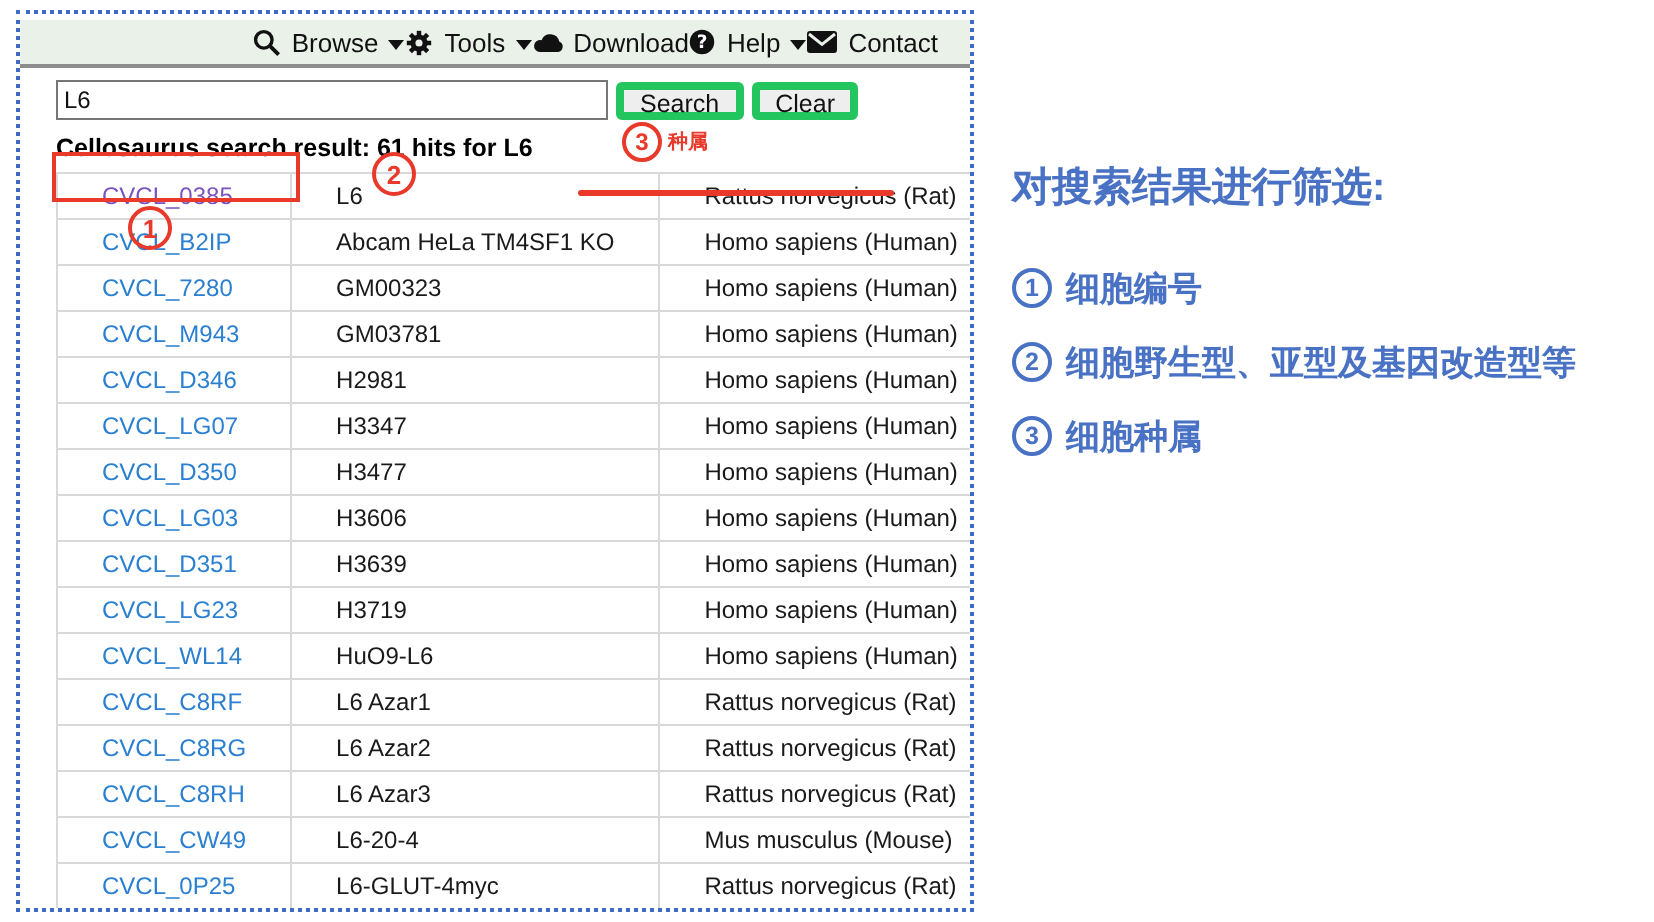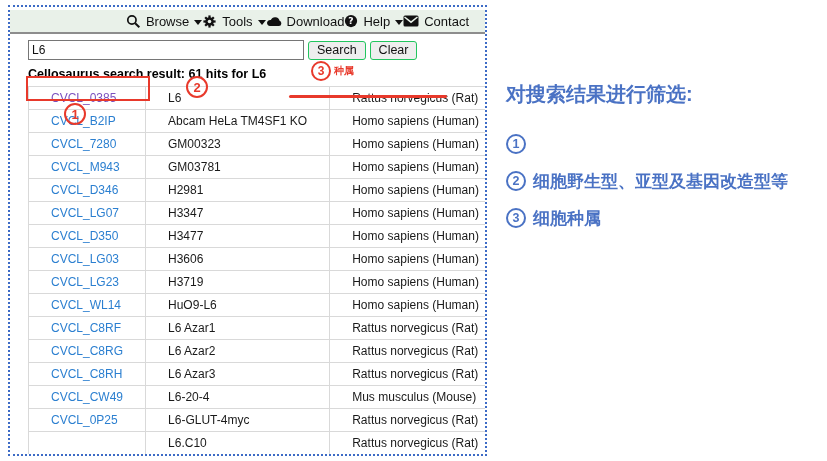--- a/index.html
+++ b/index.html
@@ -30,21 +30,21 @@
     border-top:5px solid #111;
   }
 
   .search-row { margin:6px 0 0 18px; display:flex; align-items:center; gap:4px; }
   .search-input {
     width:268px; height:18px; border:1px solid #767676; font-size:12px;
     padding:0 3px; font-family:inherit; box-sizing:content-box; background:#fff; color:#111;
   }
   .btn {
     height:19px; padding:0 8px; font-size:12.5px; font-family:inherit;
-    background:#eeeeee; border:1px solid #22c55e; border-radius:3px; color:#111; cursor:pointer;
+    background:#eeeeee; border:4px solid #22c55e; border-radius:3px; color:#111; cursor:pointer;
   }
 
   .result-line { margin:7px 0 5px 18px; font-size:12.5px; font-weight:bold; color:#000; }
 
   table.results { border-collapse:collapse; margin-left:18px; table-layout:fixed; }
   table.results td {
     border:1px solid #d9d9d9; font-size:12px; color:#1a1a1a;
     padding:3px 22px; line-height:16px; white-space:nowrap; overflow:hidden;
   }
   .acc-link { color:#2b7fd0; text-decoration:none; cursor:pointer; }
@@ -195,20 +195,25 @@
           <td>H3477</td>
           <td>Homo sapiens (Human)</td>
         </tr>
 
         <tr>
           <td><a class="acc-link">CVCL_LG03</a></td>
           <td>H3606</td>
           <td>Homo sapiens (Human)</td>
         </tr>
 
+        <tr>
+          <td><a class="acc-link">CVCL_D351</a></td>
+          <td>H3639</td>
+          <td>Homo sapiens (Human)</td>
+        </tr>
 
         <tr>
           <td><a class="acc-link">CVCL_LG23</a></td>
           <td>H3719</td>
           <td>Homo sapiens (Human)</td>
         </tr>
 
         <tr>
           <td><a class="acc-link">CVCL_WL14</a></td>
           <td>HuO9-L6</td>
@@ -261,20 +266,21 @@
     <span class="ann-species-label">种属</span>
   </div>
   <div class="ann ann-underline"></div>
 
 </div>
 
 <div class="notes">
   <div class="notes-title">对搜索结果进行筛选:</div>
   <div class="note-line">
     <span class="note-num">1</span>
+    <span class="note-text">细胞编号</span>
   </div>
   <div class="note-line">
     <span class="note-num">2</span>
     <span class="note-text">细胞野生型、亚型及基因改造型等</span>
   </div>
   <div class="note-line">
     <span class="note-num">3</span>
     <span class="note-text">细胞种属</span>
   </div>
 </div>

